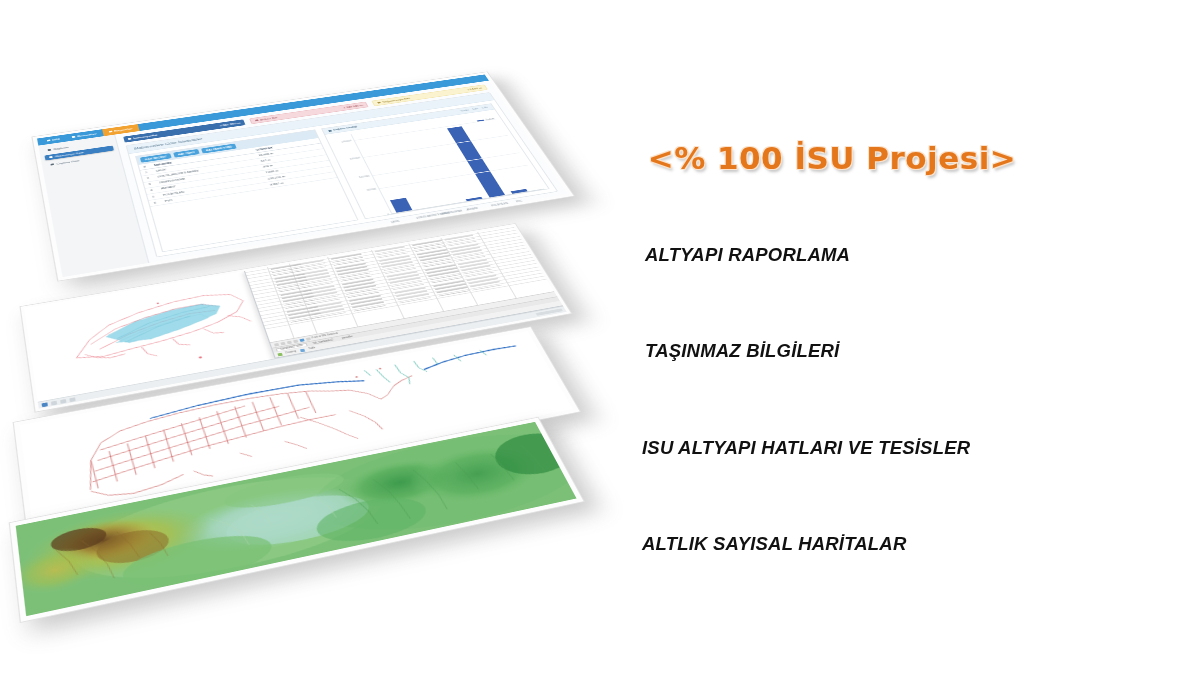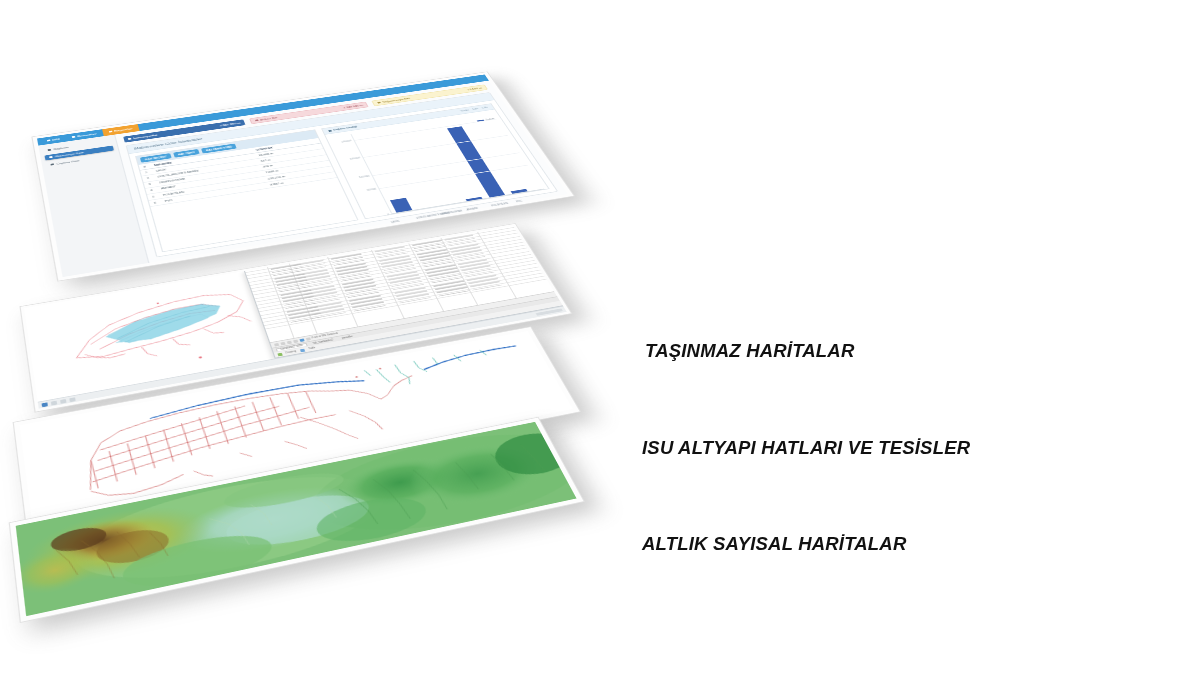--- a/index.html
+++ b/index.html
@@ -699,19 +699,21 @@
             <path d="M222 36 L232 52 L236 70"></path>
             <path d="M286 44 L294 60 L298 78"></path>
           </g>
         </svg>
       </div>
     </div>
 
   </div>
 
   <div id="right">
-
-    <div class="bullet" id="bullet-1">TAŞINMAZ HARİTALAR</div>
+    <div class="title-sub">&lt;% 100 İSU Projesi&gt;</div>
+
+    <div class="bullet" id="bullet-0">ALTYAPI RAPORLAMA</div>
+    <div class="bullet" id="bullet-1">TAŞINMAZ BİLGİLERİ</div>
     <div class="bullet" id="bullet-2">ISU ALTYAPI HATLARI VE TESİSLER</div>
     <div class="bullet" id="bullet-3">ALTLIK SAYISAL HARİTALAR</div>
   </div>
 
 </div>
 
 </body></html>

